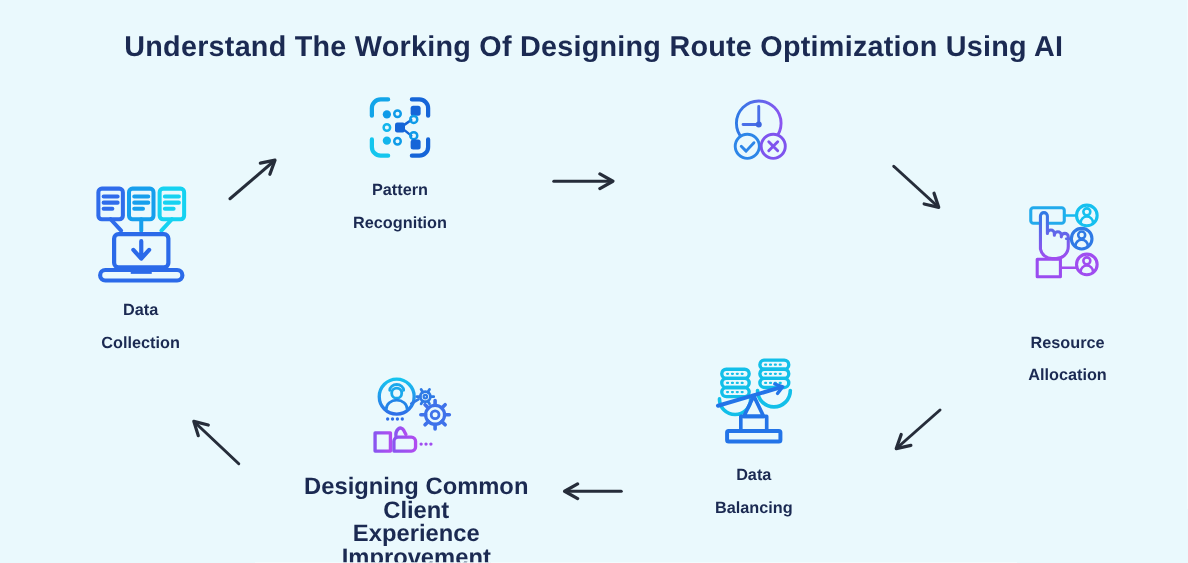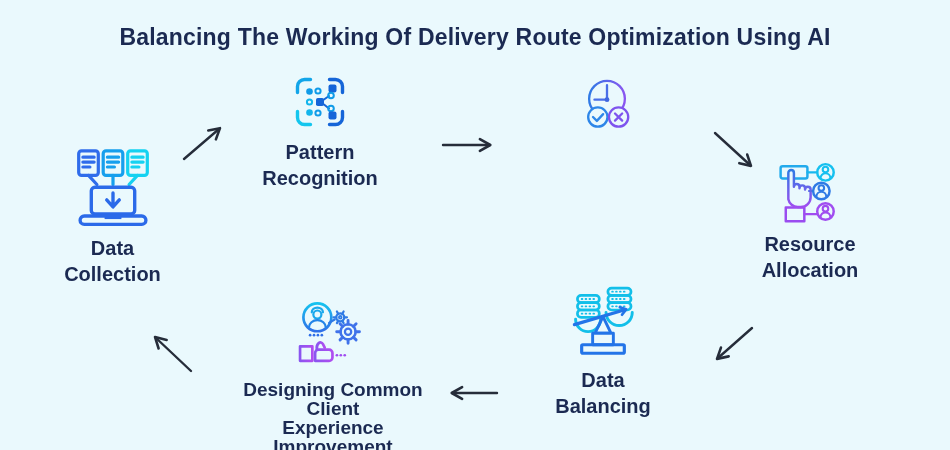--- a/index.html
+++ b/index.html
@@ -11,38 +11,38 @@
     overflow:hidden;
   }
   .title{
     position:absolute;top:24px;left:0;right:0;
     margin:0;text-align:center;
     font-size:23px;font-weight:700;color:#1b2a52;letter-spacing:.2px;
   }
   .step{position:absolute;display:flex;flex-direction:column;align-items:center;}
   .step .label{
     font-weight:700;color:#1b2a52;text-align:center;
-    white-space:pre-line;font-size:20px;line-height:26px;margin-top:5px;
+    white-space:pre-line;font-size:13px;line-height:26px;margin-top:5px;
   }
   .s1{left:30px;top:146px;width:165px;justify-content:center;}
   .s2{left:238px;top:70px;width:164px;}
   .s3{left:512px;top:76px;width:190px;}
-  .s4{left:728px;top:160px;width:164px;}
+  .s4{left:772px;top:160px;width:164px;gap:30px;}
   .s5{left:521px;top:286px;width:164px;}
   .s6{left:231px;top:300px;width:204px;}
   .s6 .label{font-size:19px;line-height:19px;margin-top:13px;}
   .arrows{position:absolute;left:0;top:0;}
   .icon{display:block;}
 </style>
 </head>
 <body>
 
 <div class="canvas">
 
-  <h1 class="title">Balancing The Working Of Delivery Route Optimization Using AI</h1>
+  <h1 class="title">Understand The Working Of Designing Route Optimization Using AI</h1>
 
   <svg class="arrows" width="950" height="450" viewBox="0 0 950 450">
     <defs>
       <marker id="ah" viewBox="0 0 12 12" refX="9" refY="6" markerWidth="6.5" markerHeight="6.5" orient="auto-start-reverse">
         <path d="M2 1.5 L10 6 L2 10.5" fill="none" stroke="#262d3a" stroke-width="2" stroke-linecap="round" stroke-linejoin="round"></path>
       </marker>
     </defs>
     <g stroke="#262d3a" stroke-width="2.4" stroke-linecap="round" fill="none">
       <line x1="184" y1="159" x2="219" y2="129" marker-end="url(#ah)"></line>
       <line x1="443" y1="145" x2="489" y2="145" marker-end="url(#ah)"></line>

